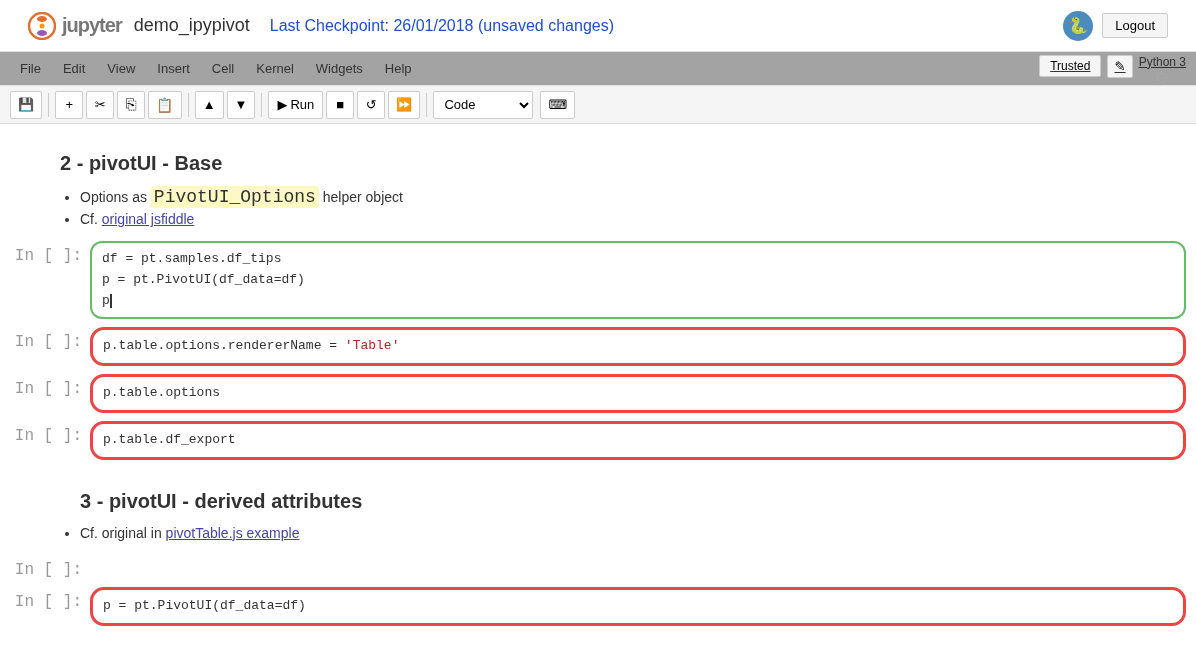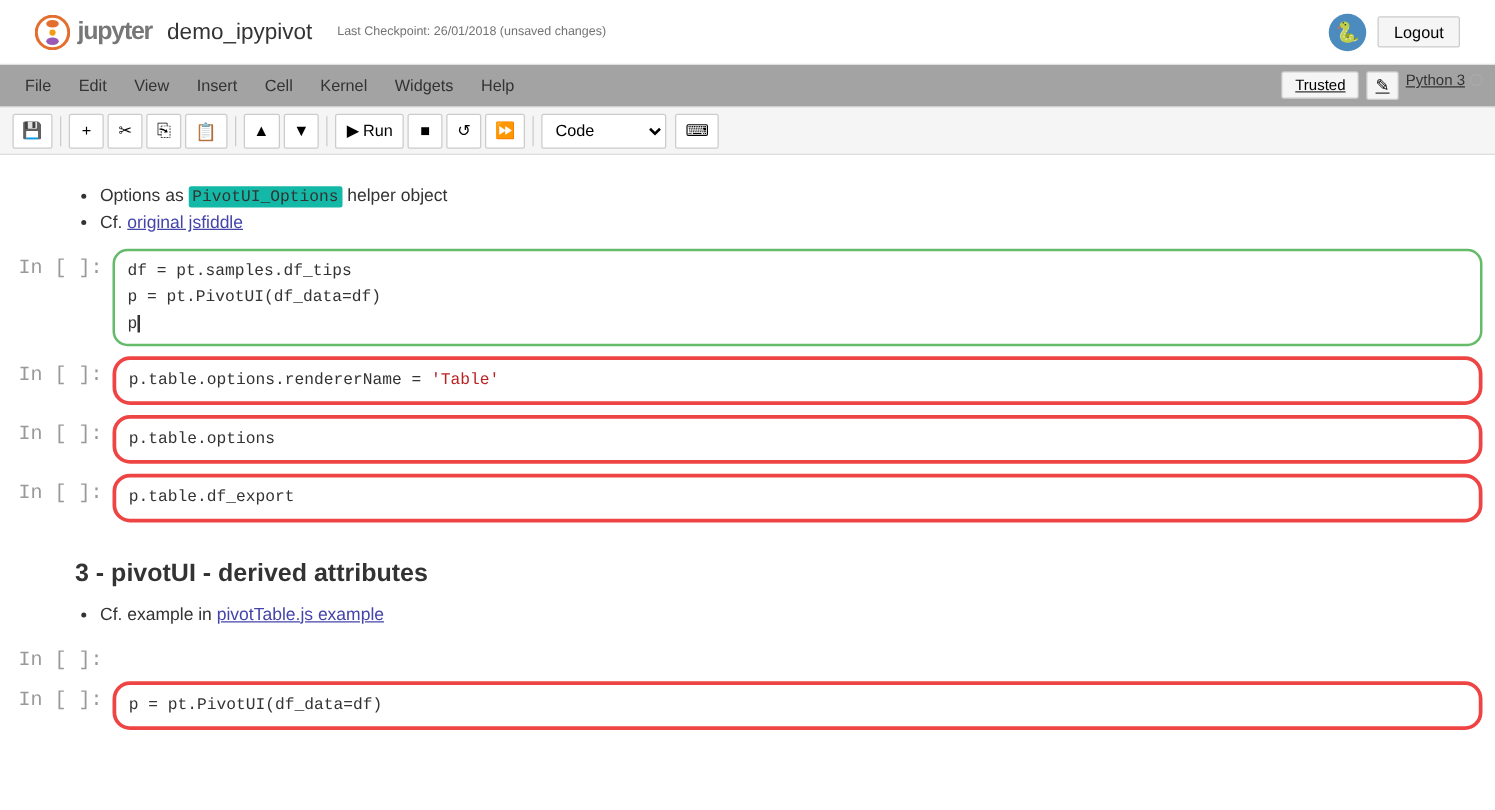--- a/index.html
+++ b/index.html
@@ -8,21 +8,21 @@
     
     #topbar {
       display: flex; align-items: center;
       padding: 4px 28px; background: #fff;
       border-bottom: 1px solid #e0e0e0;
       height: 52px;
     }
     #logo { display: flex; align-items: center; gap: 6px; margin-right: 12px; }
     #logo-icon { width: 28px; height: 28px; }
     #notebook-title { font-size: 18px; font-weight: normal; color: #333; margin-right: 8px; }
-    #checkpoint-info { font-size: 10px; color: #737373; }
+    #checkpoint-info { font-size: 16px; color: #1d4ed8; }
     #topbar-right { margin-left: auto; display: flex; align-items: center; gap: 8px; }
     #logout-btn {
       border: 1px solid #ccc; background: #f5f5f5;
       padding: 4px 12px; cursor: pointer; border-radius: 2px;
       font-size: 13px;
     }
 
     
     #menubar {
       display: flex; align-items: center;
@@ -36,21 +36,21 @@
     }
     #menubar-right { margin-left: auto; display: flex; align-items: flex-start; gap: 6px; text-decoration: underline; }
     #trusted-btn {
       border: 1px solid #ccc; background: #f5f5f5;
       padding: 3px 10px; cursor: pointer; border-radius: 2px; font-size: 12px;
     }
     #edit-pencil {
       border: 1px solid #ccc; background: #f5f5f5;
       padding: 3px 6px; cursor: pointer; border-radius: 2px;
     }
-    #kernel-label { font-size: 12px; color: #333; display: flex; align-items: center; gap: 4px; }
+    #kernel-label { font-size: 12px; color: #333; display: flex; align-items: center; gap: 4px; flex-direction: column; }
 
     
     #toolbar {
       display: flex; align-items: center;
       padding: 3px 10px; background: #f5f5f5;
       border-bottom: 1px solid #ddd;
       height: 38px; gap: 3px;
     }
     .toolbar-btn {
       border: 1px solid #ccc; background: #fff;
@@ -71,22 +71,22 @@
     
     .section-heading {
       padding: 8px 60px 8px 60px;
       font-size: 20px; font-weight: bold; color: #333;
     }
 
     
     .bullet-list { padding: 4px 60px 4px 80px; }
     .bullet-list li { margin-bottom: 4px; font-size: 14px; list-style: disc; }
     .code-inline {
-      font-family: 'Courier New', monospace; background: #14b8a6;
-      padding: 1px 3px; border-radius: 2px; font-size: 13px; margin-top: 28px;
+      font-family: 'Courier New', monospace; background: #fef9c3;
+      padding: 1px 3px; border-radius: 2px; font-size: 18px; margin-top: 28px;
     }
     a { color: #4444aa; text-decoration: underline; cursor: pointer; }
 
     
     .cell-container {
       display: flex; align-items: flex-start;
       margin: 4px 0;
       padding: 2px 10px;
     }
     .cell-label {
@@ -106,21 +106,21 @@
     }
     .cell-body.active {
       border: 2px solid #66bb6a; border-radius: 12px;
     }
     .cell-body .code-line { line-height: 1.6; }
     .str { color: #ba2121; }
     .cursor { display: inline-block; width: 2px; height: 14px; background: #333; vertical-align: text-bottom; animation: blink 1s step-end infinite; }
     @keyframes blink { 50% { opacity: 0; } }
 
     
-    .section-gap-top { margin-top: 20px; }
+    .section-gap-top { margin-top: 20px; margin-left: 20px; }
 
     
     .kernel-circle {
       width: 10px; height: 10px; border-radius: 50%;
       border: 1px solid #aaa; display: inline-block;
     }
   </style>
 </head>
 <body>
 
@@ -211,20 +211,21 @@
     <option>Raw NBConvert</option>
     <option>Heading</option>
   </select>
   <button class="toolbar-btn" title="Keyboard Shortcuts" style="margin-left:4px;">
     <span>⌨</span>
   </button>
 </div>
 
 <div id="notebook">
 
+  <div class="section-heading">2 - pivotUI - Base</div>
 
   <ul class="bullet-list">
     <li>
       <span>Options as </span><span class="code-inline">PivotUI_Options</span><span> helper object</span>
     </li>
     <li>
       <span>Cf. </span><a href="#">original jsfiddle</a>
     </li>
   </ul>
 
@@ -255,21 +256,21 @@
     <div class="cell-label">In&nbsp;[&nbsp;]:</div>
     <div class="cell-body">
       <div class="code-line">p.table.df_export</div>
     </div>
   </div>
 
   <div class="section-heading section-gap-top">3 - pivotUI - derived attributes</div>
 
   <ul class="bullet-list">
     <li>
-      <span>Cf. example in </span><a href="#">pivotTable.js example</a>
+      <span>Cf. original in </span><a href="#">pivotTable.js example</a>
     </li>
   </ul>
 
   <div class="cell-container">
     <div class="cell-label">In&nbsp;[&nbsp;]:</div>
   </div>
 
   <div class="cell-container">
     <div class="cell-label">In&nbsp;[&nbsp;]:</div>
     <div class="cell-body">

